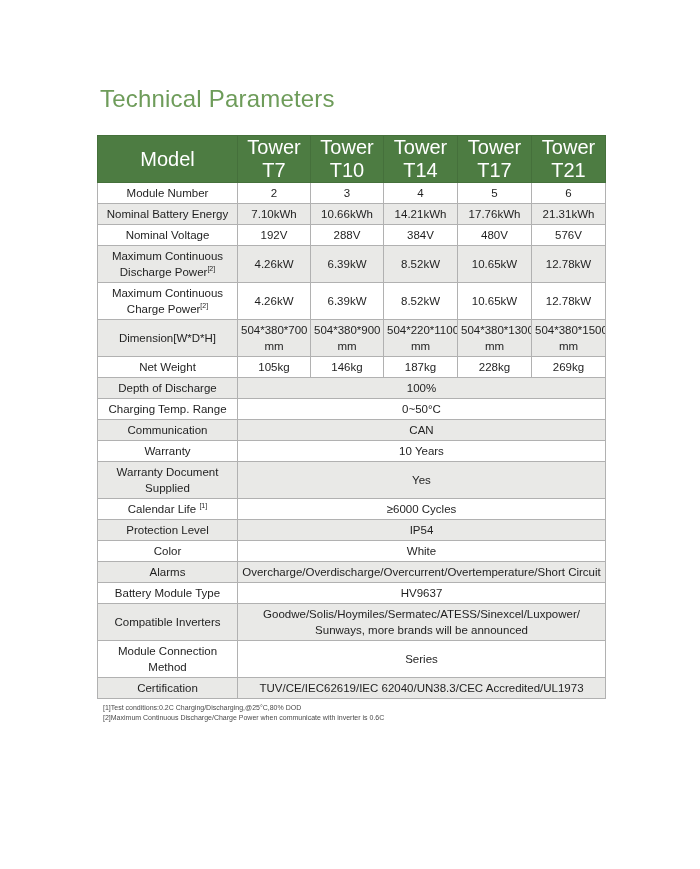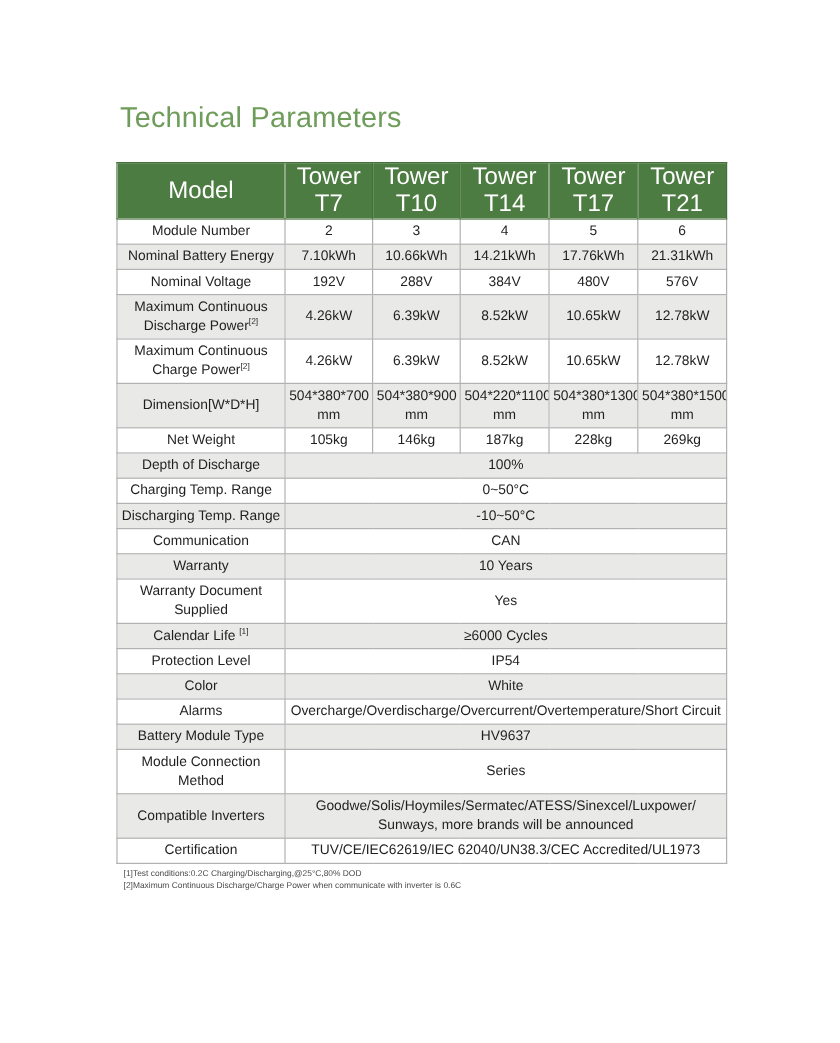--- a/index.html
+++ b/index.html
@@ -131,24 +131,20 @@
         </tr>
         <tr>
           <td class="label">Depth of Discharge</td>
           <td colspan="5" class="val">100%</td>
         </tr>
         <tr>
           <td class="label">Charging Temp. Range</td>
           <td colspan="5" class="val">0~50°C</td>
         </tr>
         <tr>
-          <td class="label">Discharging Temp. Range</td>
-          <td colspan="5" class="val">-10~50°C</td>
-        </tr>
-        <tr>
           <td class="label">Communication</td>
           <td colspan="5" class="val">CAN</td>
         </tr>
         <tr>
           <td class="label">Warranty</td>
           <td colspan="5" class="val">10 Years</td>
         </tr>
         <tr>
           <td class="label">Warranty Document Supplied</td>
           <td colspan="5" class="val">Yes</td>
@@ -167,27 +163,27 @@
         </tr>
         <tr>
           <td class="label">Alarms</td>
           <td colspan="5" class="val">Overcharge/Overdischarge/Overcurrent/Overtemperature/Short Circuit</td>
         </tr>
         <tr>
           <td class="label">Battery Module Type</td>
           <td colspan="5" class="val">HV9637</td>
         </tr>
         <tr>
-          <td class="label">Module Connection Method</td>
-          <td colspan="5" class="val">Series</td>
-        </tr>
-        <tr>
           <td class="label">Compatible Inverters</td>
           <td colspan="5" class="val">Goodwe/Solis/Hoymiles/Sermatec/ATESS/Sinexcel/Luxpower/
 Sunways, more brands will be announced</td>
+        </tr>
+        <tr>
+          <td class="label">Module Connection Method</td>
+          <td colspan="5" class="val">Series</td>
         </tr>
         <tr>
           <td class="label">Certification</td>
           <td colspan="5" class="val">TUV/CE/IEC62619/IEC 62040/UN38.3/CEC Accredited/UL1973</td>
         </tr>
       </tbody>
   </table>
 
   <div class="footnotes">
     <div>[1]Test conditions:0.2C Charging/Discharging,@25°C,80% DOD</div>

